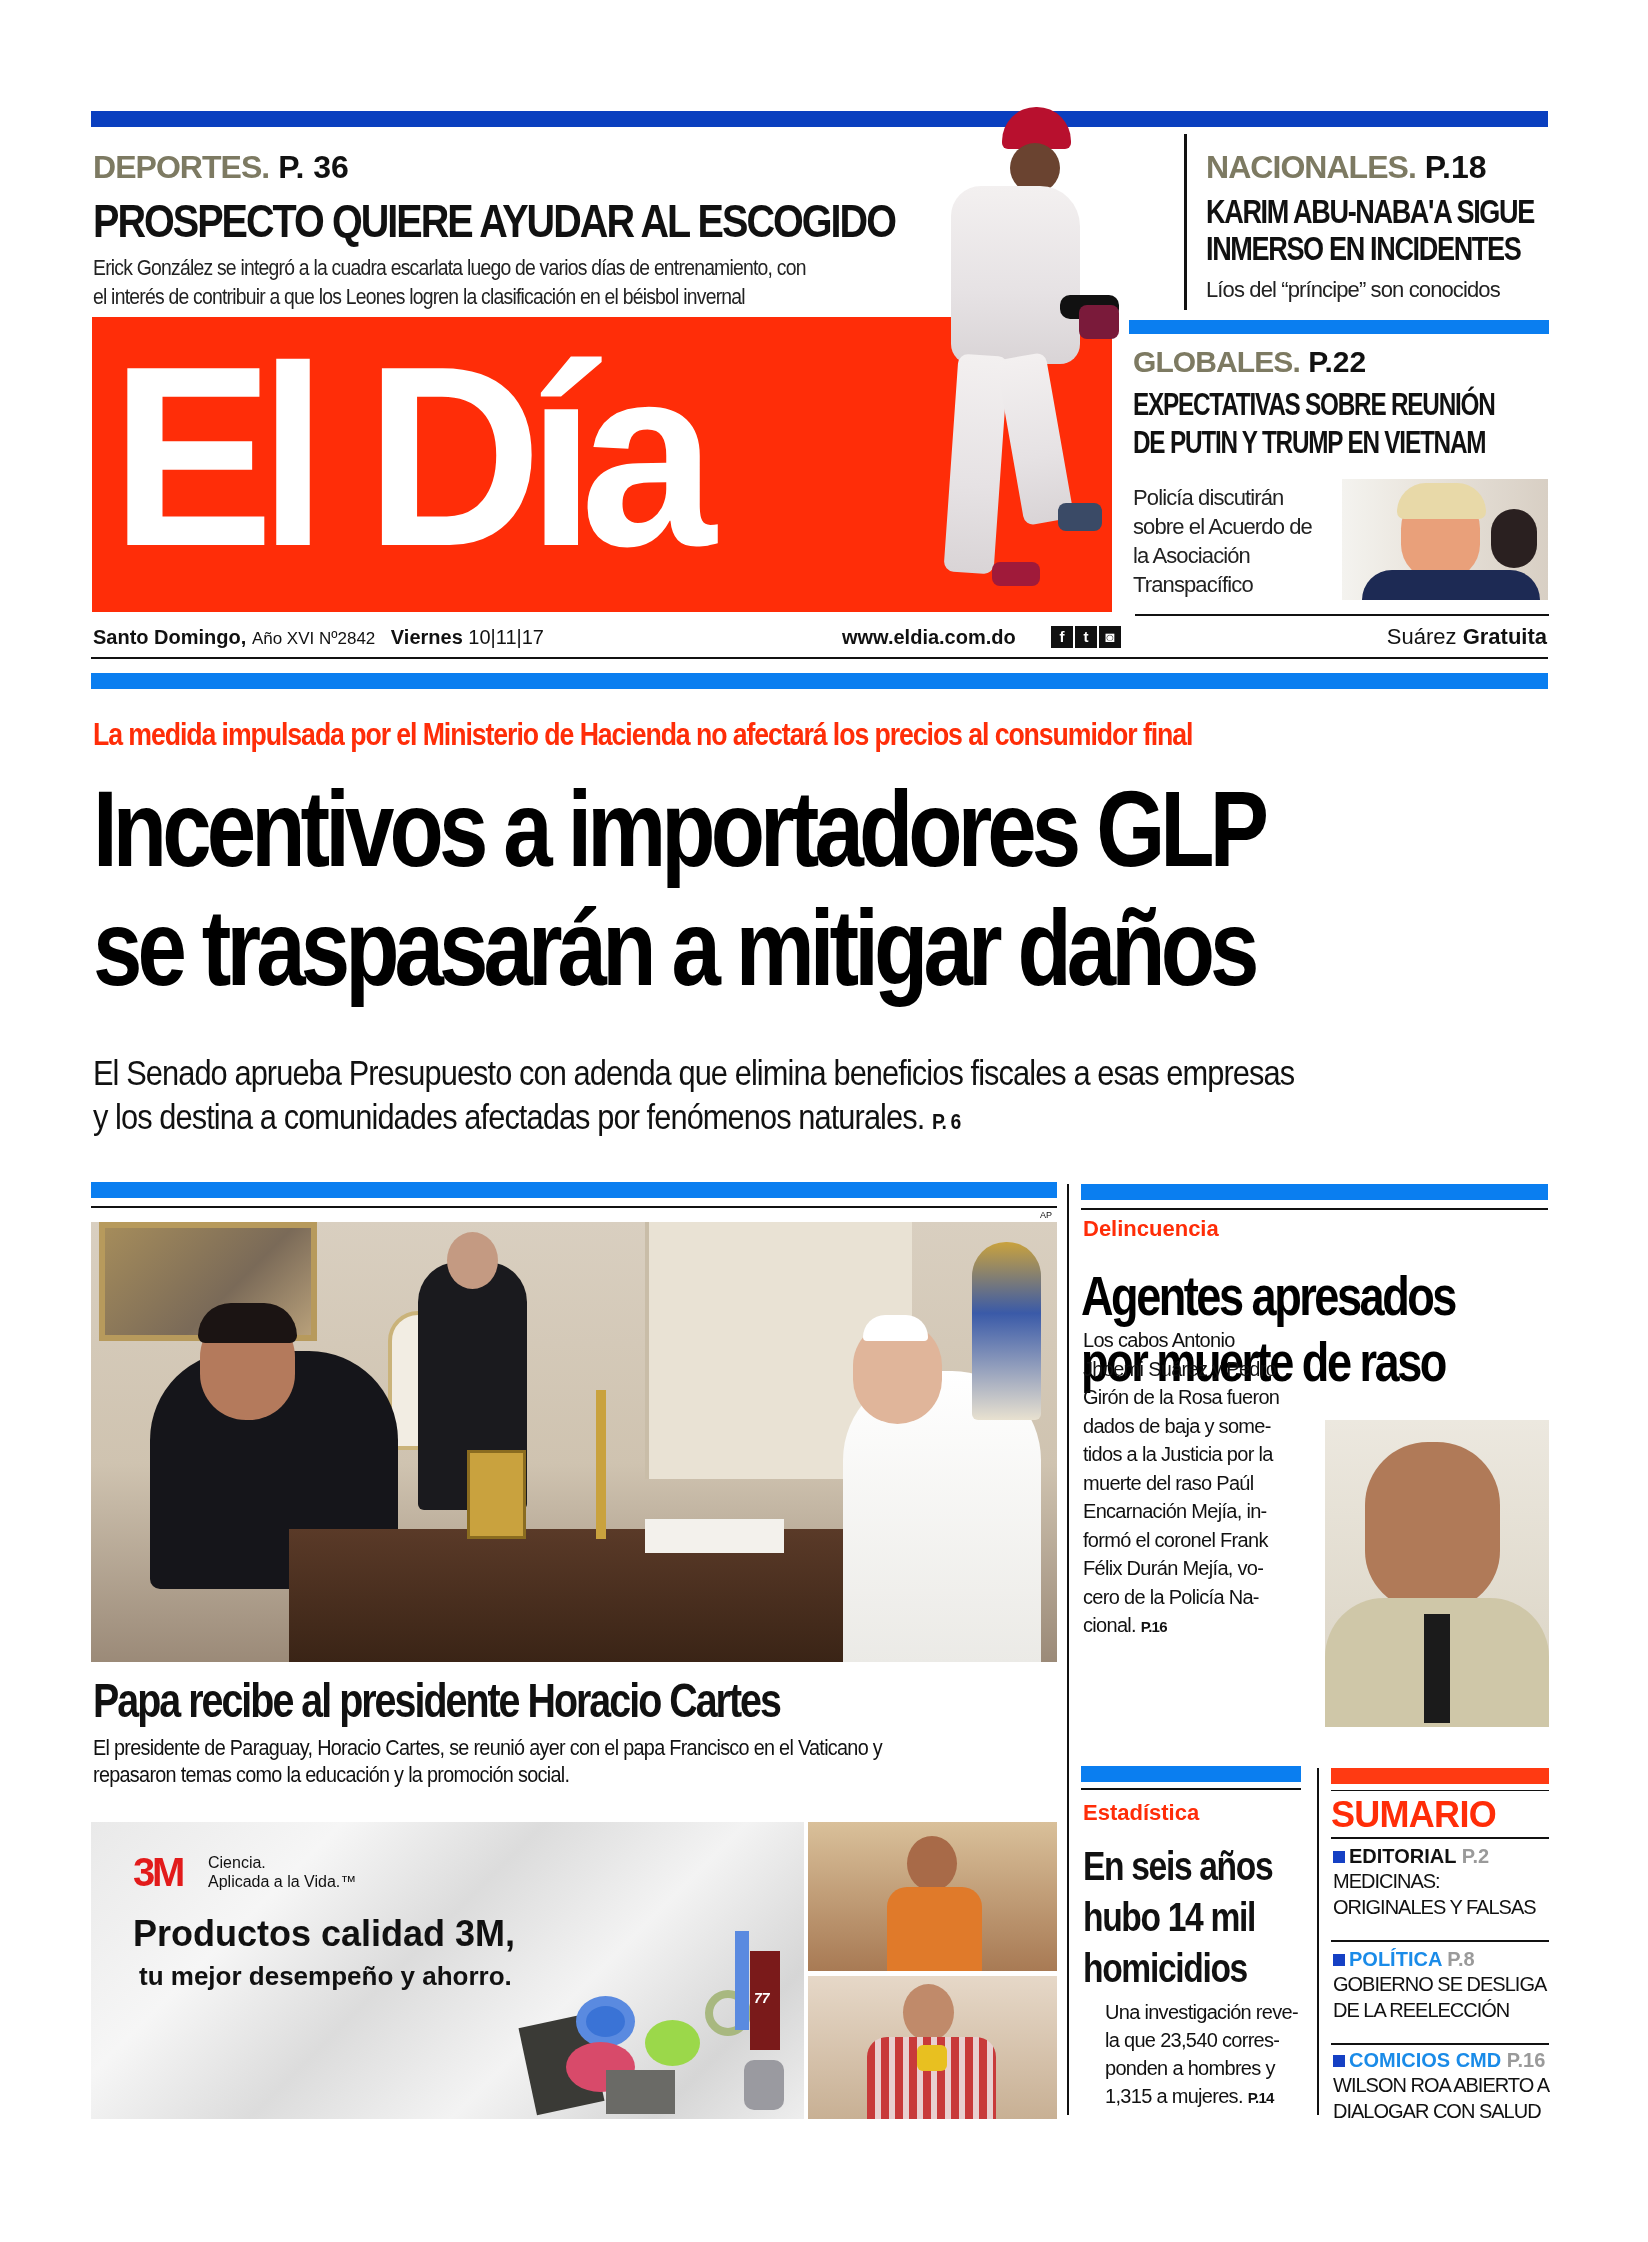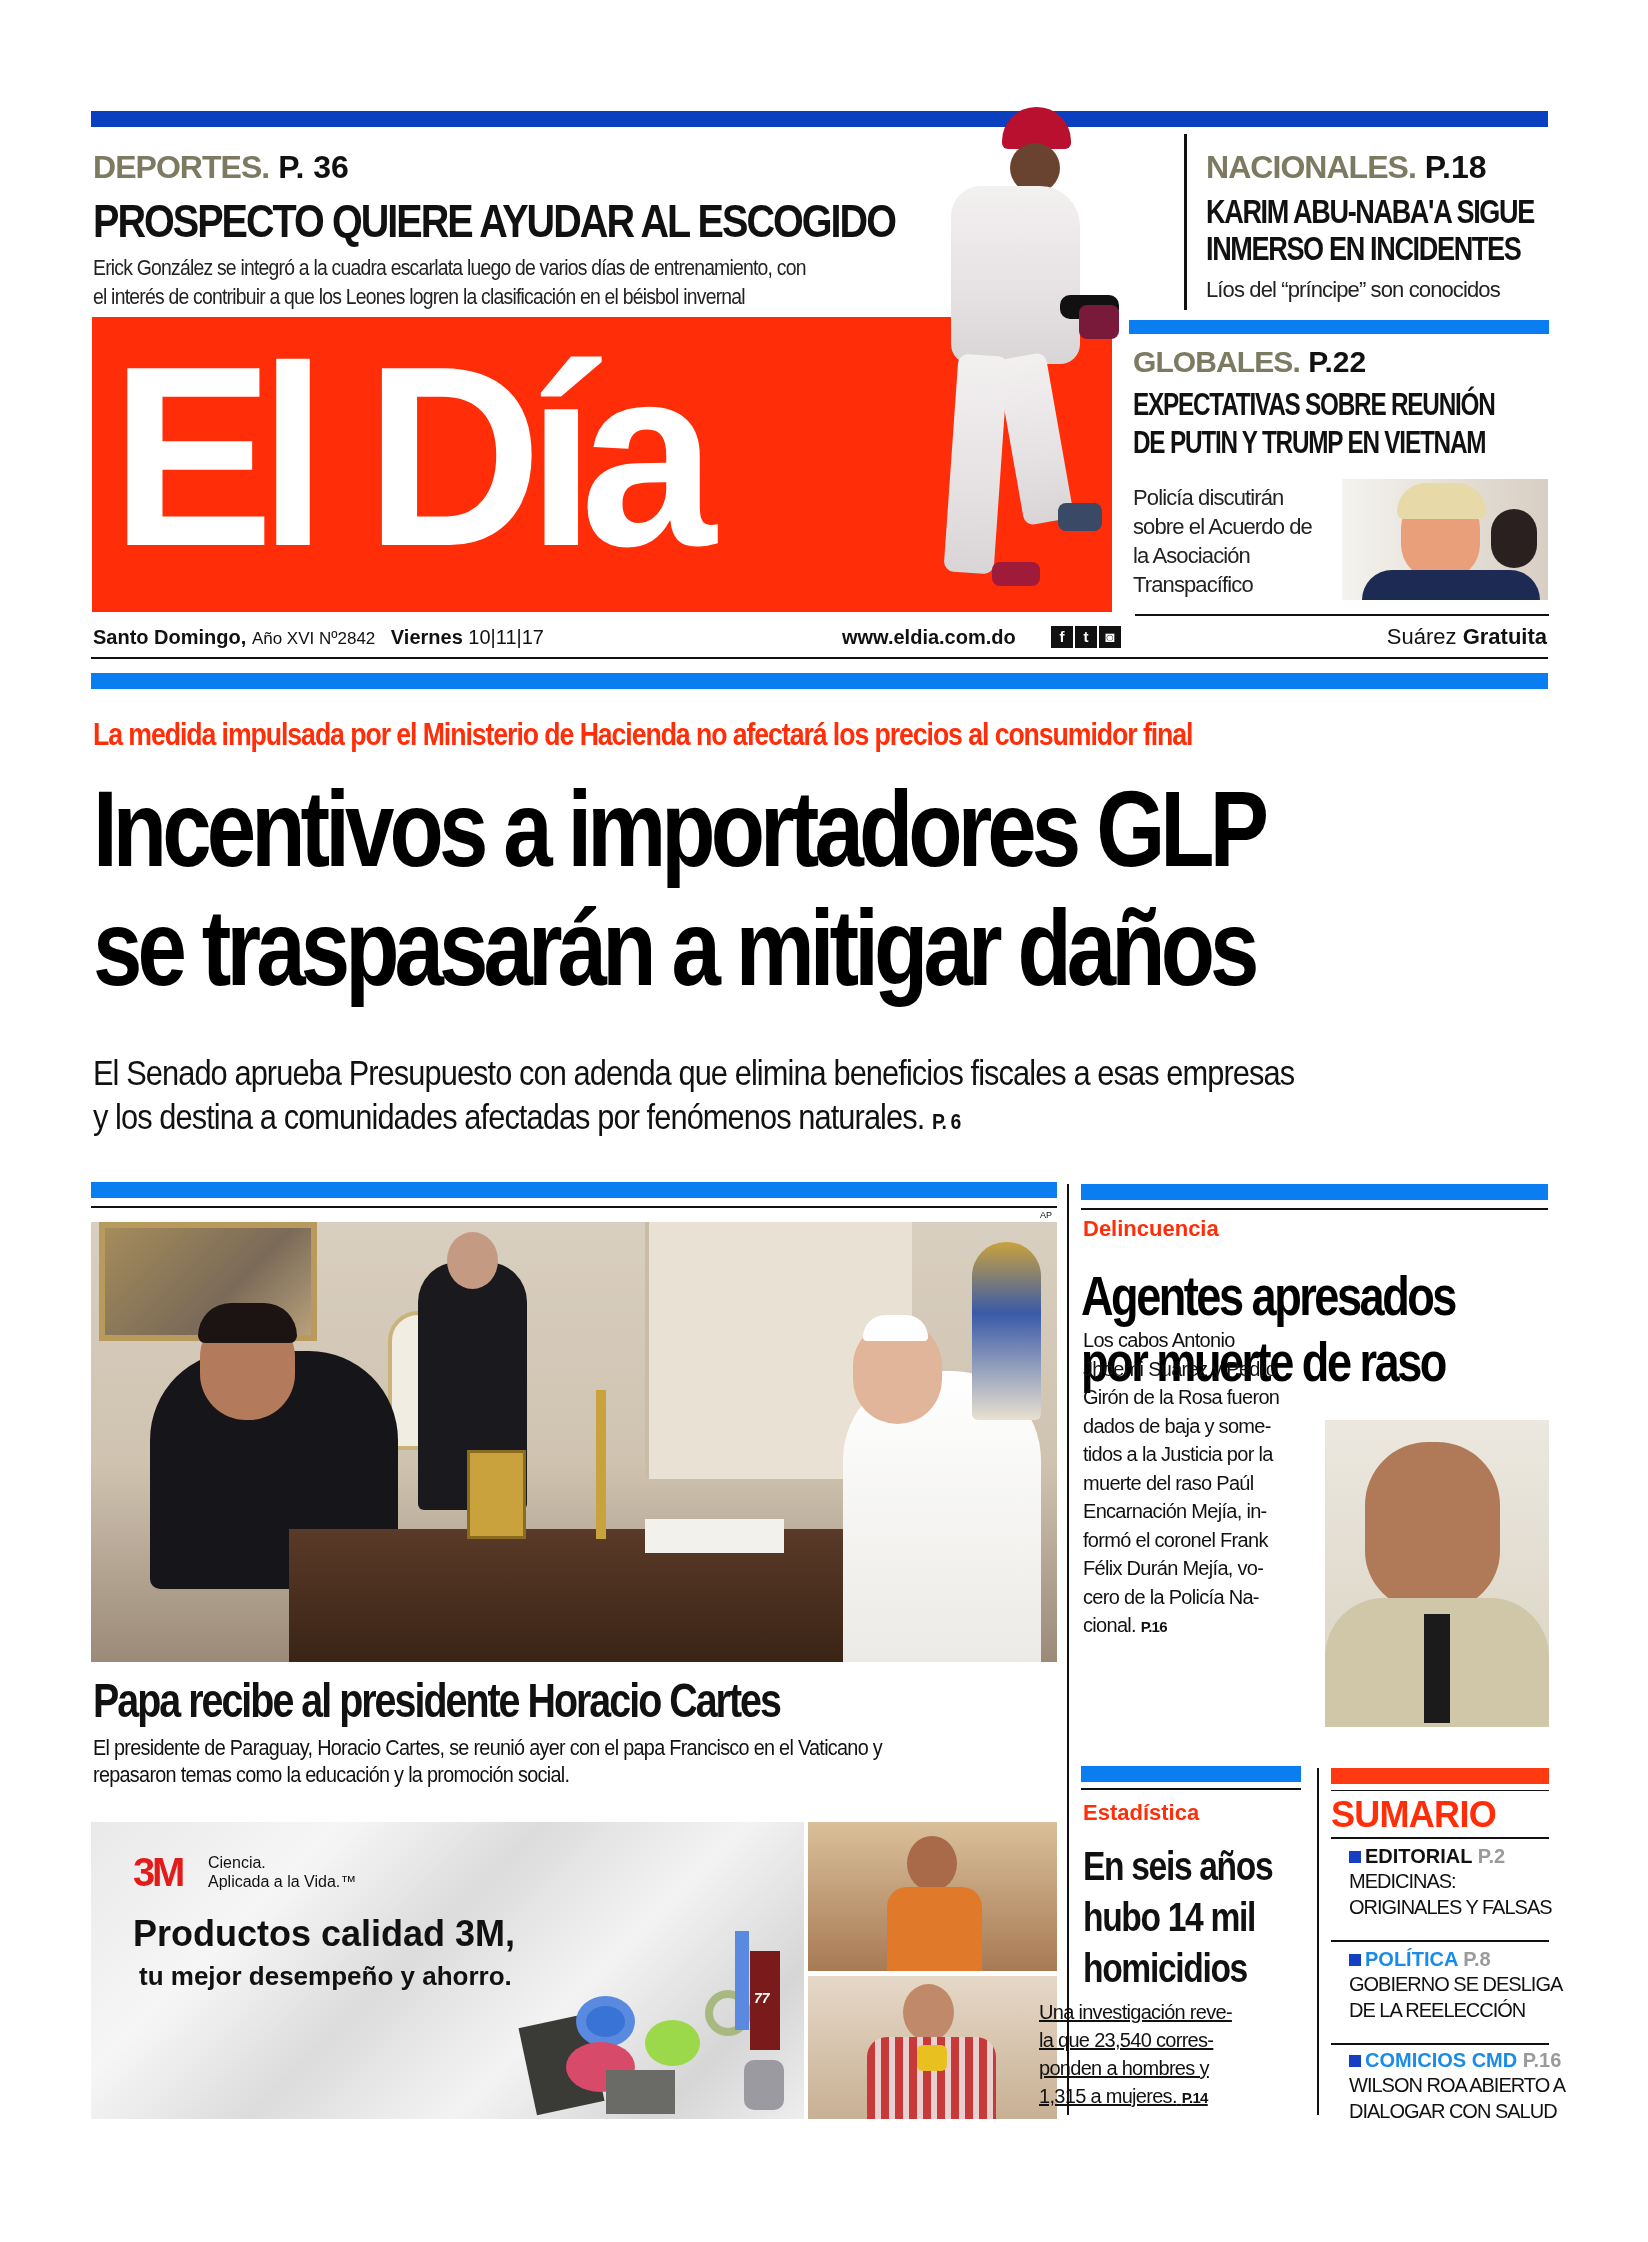--- a/index.html
+++ b/index.html
@@ -29,21 +29,21 @@
   .info-line { font-size: 20px; }
   .social-icons span { display: inline-block; width: 22px; height: 22px; background: #111; color: #fff; font-weight: bold; font-size: 15px; text-align: center; line-height: 22px; margin-right: 2px; }
 
   .kicker-red { color: #ff2d08; font-weight: bold; }
   .main-head { font-weight: bold; color: #000; letter-spacing: -0.055em; line-height: 1.08; }
   .deck { color: #111; letter-spacing: -0.03em; }
 
   .caption-head { font-weight: bold; color: #111; letter-spacing: -0.05em; }
   .body-small { color: #111; letter-spacing: -0.035em; }
 
-  .sumario-item { color: #111; margin-left: 16px; }
+  .sumario-item { color: #111; }
   .sq { display: inline-block; width: 12px; height: 12px; background: #1540c4; margin-right: 4px; }
   .pg-gray { color: #9a9a9a; font-weight: bold; }
 
   .ad { background: linear-gradient(135deg, #e9e9e9 0%, #f6f6f6 25%, #dcdcdc 45%, #f3f3f3 65%, #d6d6d6 85%, #eeeeee 100%); overflow: hidden; }
 </style>
 </head>
 <body>
 
 <div class="abs bar-blue-dark" style="left:91px;top:111px;width:1457px;height:16px;"></div>
 
@@ -217,21 +217,21 @@
 </div>
 
 <div class="abs bar-blue" style="left:1081px;top:1766px;width:220px;height:16px;"></div>
 <div class="abs rule" style="left:1081px;top:1788px;width:220px;height:2px;"></div>
 <div class="abs kicker-red" style="left:1083px;top:1800px;font-size:22px;">Estadística</div>
 <div class="abs" style="left:1083px;top:1841px;font-size:40px;line-height:51px;font-weight:bold;letter-spacing:-0.04em;white-space:nowrap;">
   <div style="transform:scaleX(0.84);transform-origin:left top;">En seis años</div>
   <div style="transform:scaleX(0.84);transform-origin:left top;">hubo 14 mil</div>
   <div style="transform:scaleX(0.84);transform-origin:left top;">homicidios</div>
 </div>
-<div class="abs" style="left:1039px;top:1998px;font-size:20px;line-height:28px;width:228px;text-decoration:underline;">
+<div class="abs" style="left:1105px;top:1998px;font-size:20px;line-height:28px;width:228px;">
   <div class="body-small">Una investigación reve-</div>
   <div class="body-small">la que 23,540 corres-</div>
   <div class="body-small">ponden a hombres y</div>
   <div class="body-small">
     <span>1,315 a mujeres.</span>
     <span style="font-weight:bold;font-size:15px;">P.14</span>
   </div>
 </div>
 
 <div class="abs rule" style="left:1317px;top:1768px;width:2px;height:347px;"></div>

